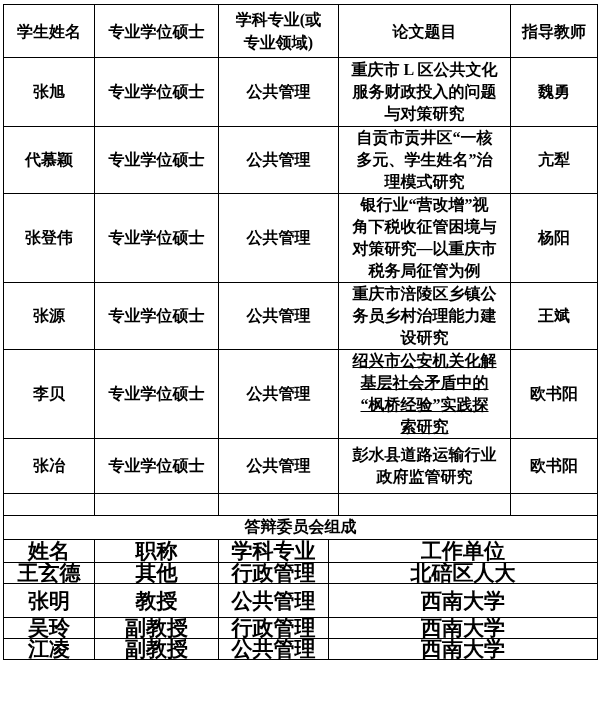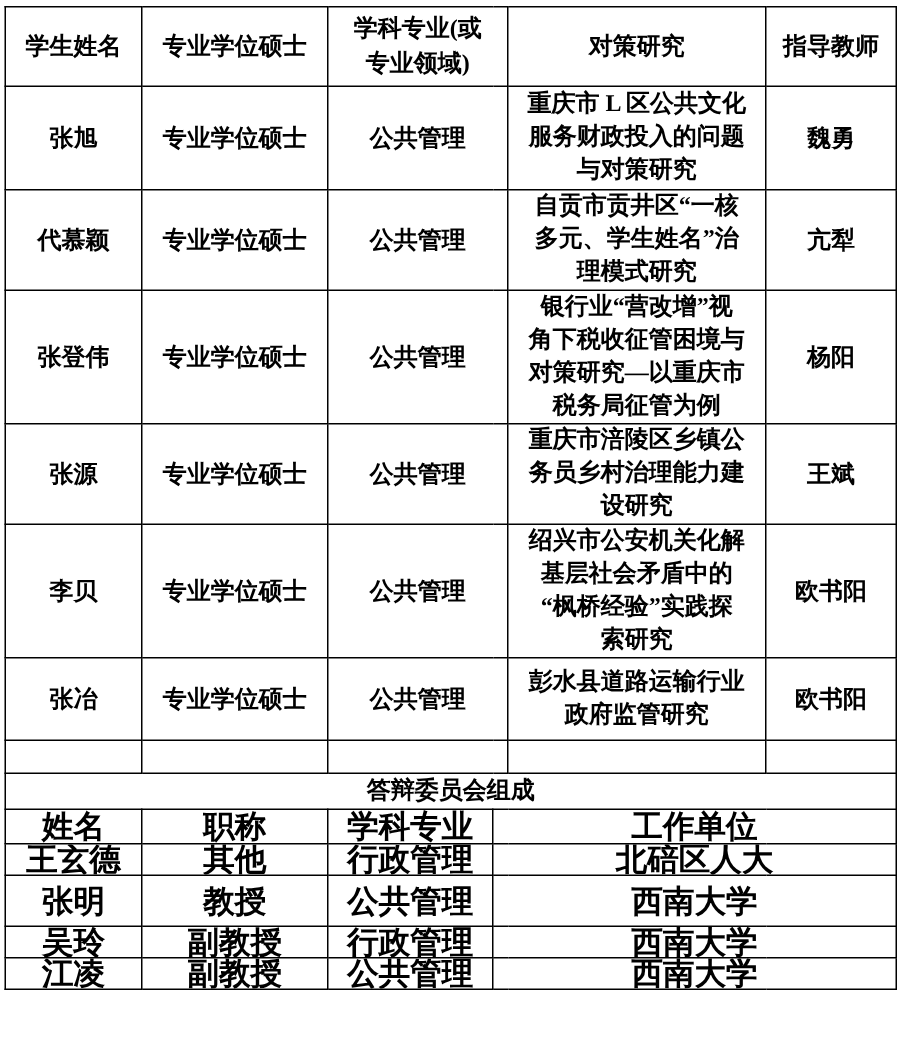--- a/index.html
+++ b/index.html
@@ -35,20 +35,21 @@
   .r-group td { font-size: 17px; }
   .r-colhead td { font-size: 17px; line-height: 23px; white-space: pre-line; }
   td.title-cell {
     white-space: pre-line;
     line-height: 22px;
     font-size: 16px;
   }
   td.title-left {
     text-align: left;
     padding-left: 6px;
+    text-decoration: underline;
   }
   tr.r-empty td { height: 21px; }
   td.committee-title-cell {
     text-align: center;
     padding-left: 182px; 
     font-size: 16px;
   }
   tr.r-com td { font-size: 21px; line-height: 20px; }
 </style>
 </head>
@@ -64,21 +65,21 @@
     <col style="width:87px">
   </colgroup>
 
   <tbody>
 
   <tr class="r-colhead" style="height:53px">
     <td>学生姓名</td>
     <td>专业学位硕士</td>
     <td colspan="2">学科专业(或
 专业领域)</td>
-    <td>对策研究</td>
+    <td>论文题目</td>
     <td>指导教师</td>
   </tr>
 
   <tr style="height:69px">
     <td>张旭</td>
     <td>专业学位硕士</td>
     <td colspan="2">公共管理</td>
     <td class="title-cell">重庆市 L 区公共文化
 服务财政投入的问题
 与对策研究</td>

